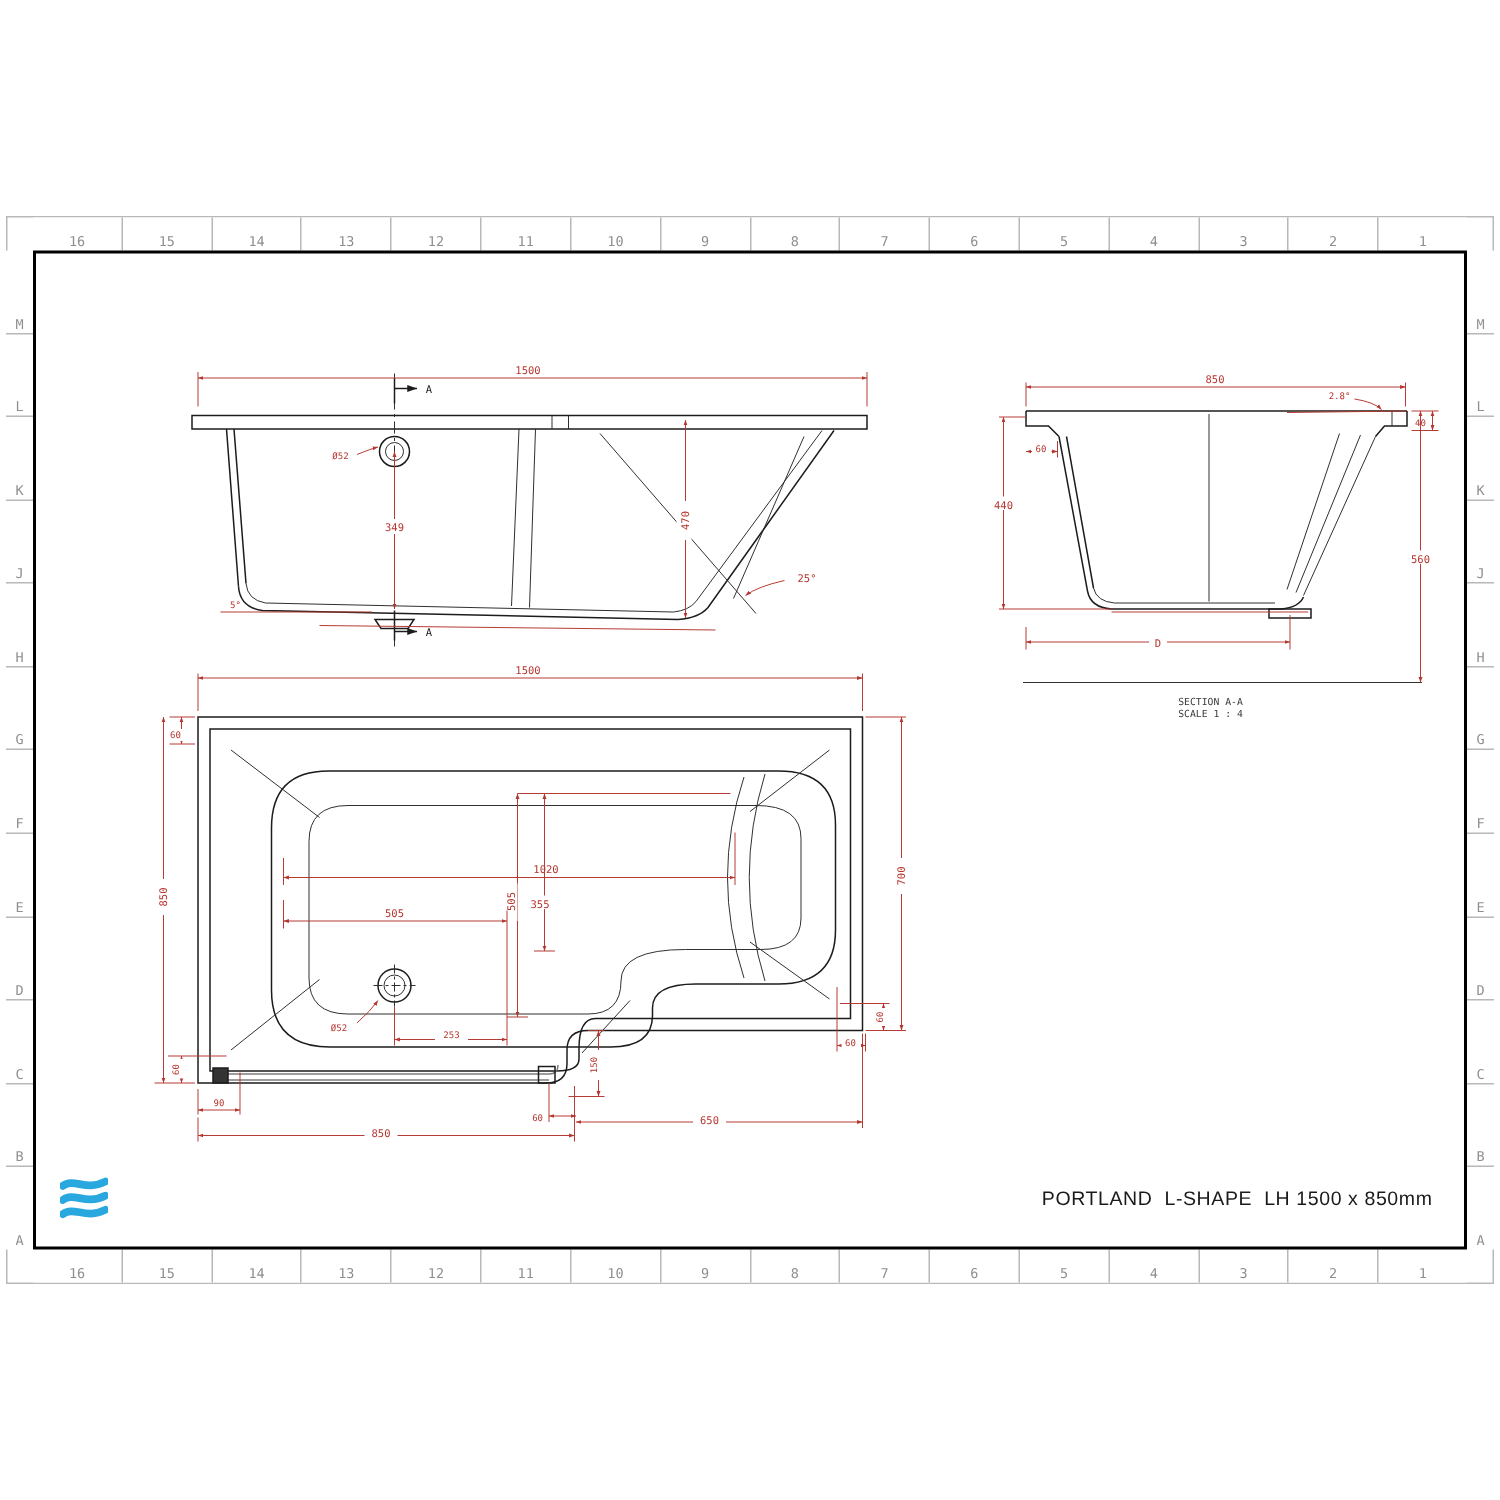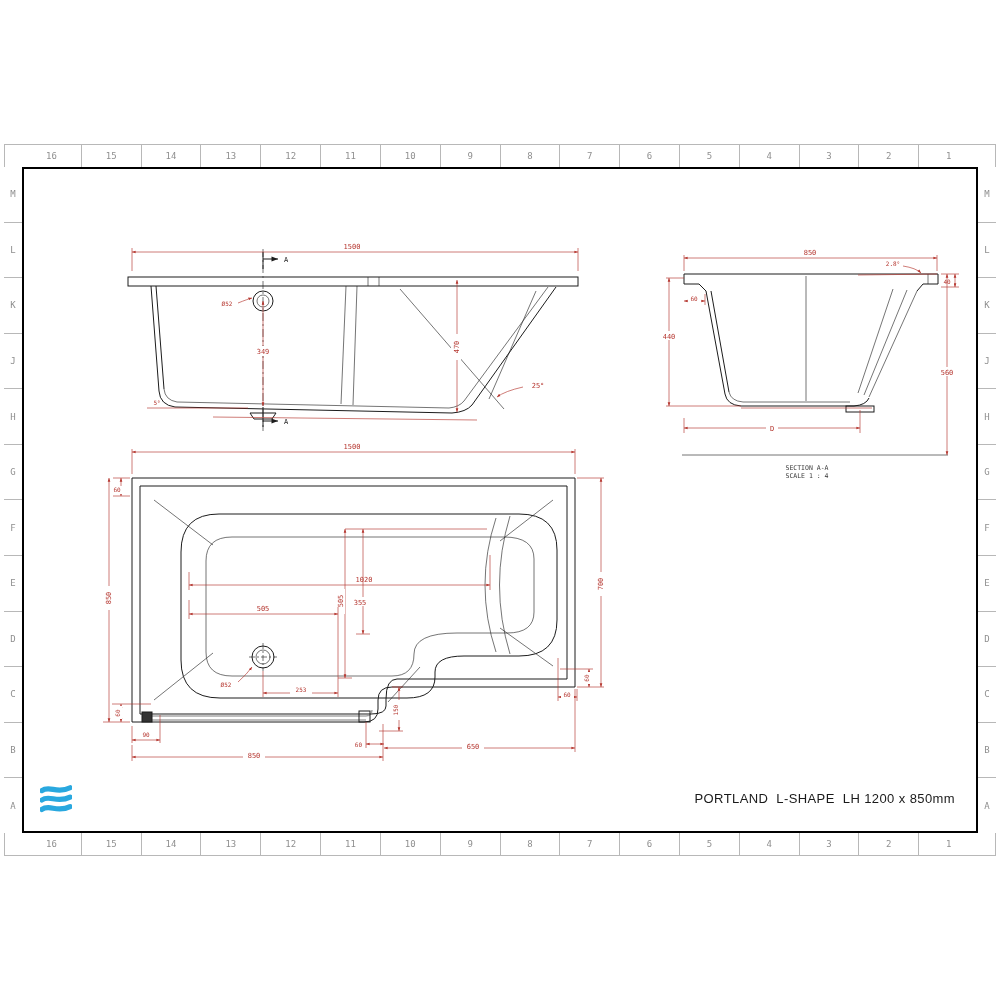--- a/index.html
+++ b/index.html
@@ -7,21 +7,21 @@
 
   
   #outer-border{position:absolute;left:4px;top:144px;width:992px;height:712px;border:1px solid #b8b8b8;box-sizing:border-box}
   .band{position:absolute;display:flex;background:#fff}
   .band.h{flex-direction:row}
   .band.v{flex-direction:column}
   #band-top{left:22px;top:145px;width:956px;height:22px}
   #band-bottom{left:22px;top:833px;width:956px;height:22px}
   #band-left{left:4px;top:167px;width:18px;height:666px}
   #band-right{left:978px;top:167px;width:18px;height:666px}
-  .gc{flex:1;display:flex;align-items:center;justify-content:center;font:9px "DejaVu Sans Mono",monospace;color:#8f8f8f}
+  .gc{flex:1;display:flex;align-items:flex-end;justify-content:center;font:9px "DejaVu Sans Mono",monospace;color:#8f8f8f}
   .band.h .gc{border-right:1px solid #b8b8b8;height:100%}
   .band.h .gc:last-child{border-right:none}
   .band.v .gc{border-bottom:1px solid #b8b8b8;width:100%}
   .band.v .gc:last-child{border-bottom:none}
   #frame{position:absolute;left:22px;top:167px;width:956px;height:666px;border:2.5px solid #000;box-sizing:border-box}
 
   #drawing{position:absolute;left:22px;top:167px;width:956px;height:666px}
 
   
   .k{stroke:#1c1c1c;stroke-width:1;fill:none}
@@ -418,13 +418,13 @@
   </g>
 </svg>
 
 <div id="logo">
   <svg width="32" height="32" viewBox="0 0 34 32">
     <path d="M2,6 C10,0 18,10 32,3" stroke="#29a8df" stroke-width="5.5" fill="none" stroke-linecap="round"></path>
     <path d="M2,16 C10,10 18,20 32,13" stroke="#29a8df" stroke-width="5.5" fill="none" stroke-linecap="round"></path>
     <path d="M2,26 C10,20 18,30 32,23" stroke="#29a8df" stroke-width="5.5" fill="none" stroke-linecap="round"></path>
   </svg>
 </div>
-<div id="title">PORTLAND  L-SHAPE  LH 1200 x 850mm</div>
+<div id="title">PORTLAND  L-SHAPE  LH 1500 x 850mm</div>
 
 </body></html>

